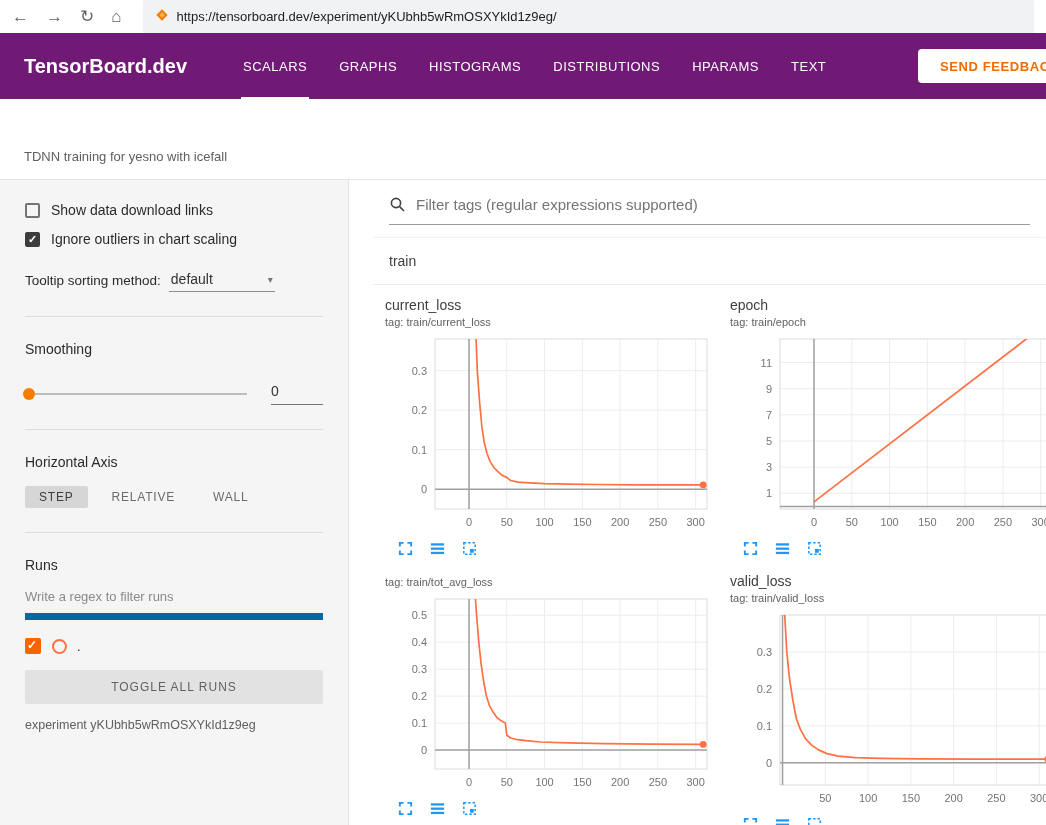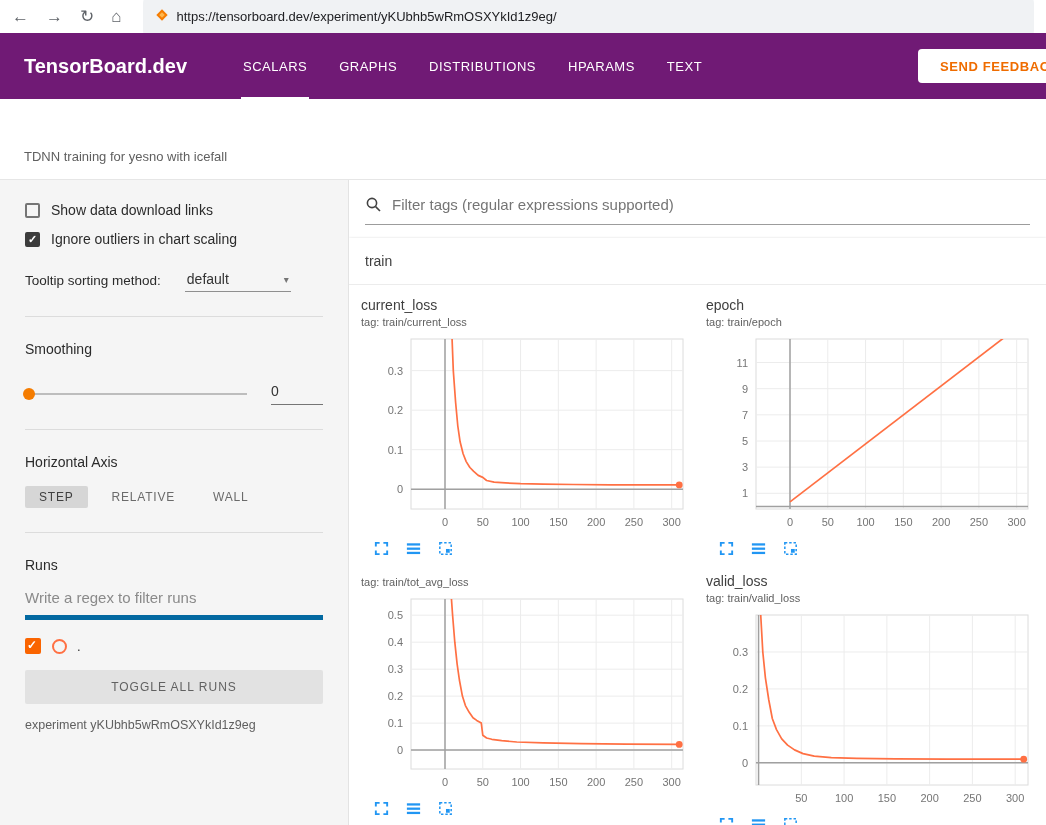--- a/index.html
+++ b/index.html
@@ -23,47 +23,47 @@
   .feedback{position:absolute;left:918px;top:16px;height:34px;padding:0 22px;background:#fff;color:#ef6c00;
             border:none;border-radius:4px;font-size:13px;font-weight:bold;letter-spacing:.6px;
             font-family:inherit;white-space:nowrap;cursor:pointer;}
 
   
   .subheader{height:81px;display:flex;align-items:flex-end;padding:0 9px 15px 24px;box-sizing:border-box;
              border-bottom:1px solid #e6e6e6;background:#fff;}
   .subheader span{font-size:13px;color:#5f5f5f;}
 
   
-  .content{display:flex;height:645px;}
+  .content{display:flex;height:645px;gap:24px;}
   .sidebar{width:349px;box-sizing:border-box;background:#f5f5f5;border-right:1px solid #e3e3e3;
            padding:22px 25px 0;flex-shrink:0;}
   .check-row{display:flex;align-items:center;margin-bottom:13px;cursor:pointer;}
   .cb{width:15px;height:15px;border:2px solid #757575;border-radius:2px;box-sizing:border-box;
       margin-right:11px;position:relative;flex-shrink:0;background:transparent;}
   .cb.checked{background:#3c3c3c;border-color:#3c3c3c;}
   .cb.checked::after{content:"\2713";color:#fff;font-size:11px;font-weight:bold;position:absolute;left:1px;top:-1px;}
   .check-label{font-size:14px;color:#2b2b2b;}
   .tooltip-row{display:flex;align-items:flex-end;margin-top:24px;}
   .tooltip-label{font-size:13.5px;color:#2b2b2b;padding-bottom:4px;}
-  .select{margin-left:24px;width:102px;border-bottom:1px solid #8f8f8f;display:flex;justify-content:space-between;
+  .select{margin-left:8px;width:102px;border-bottom:1px solid #8f8f8f;display:flex;justify-content:space-between;
           align-items:center;padding:0 2px 4px;cursor:pointer;}
   .select-value{font-size:14px;color:#333;}
   .select-arrow{color:#757575;font-size:10px;}
   .divider{height:1px;background:#dcdcdc;margin:24px 0 0;}
   .section-label{font-size:14px;color:#2b2b2b;}
   .mt{margin-top:24px;}
   .slider-row{display:flex;align-items:center;margin-top:26px;}
   .slider-track{flex:1;height:2px;background:#bdbdbd;position:relative;margin-right:24px;}
   .slider-thumb{position:absolute;left:-2px;top:-5px;width:12px;height:12px;border-radius:50%;background:#f57c00;cursor:pointer;}
   .slider-value{width:52px;font-size:14px;color:#333;border-bottom:1px solid #757575;padding-bottom:5px;}
   .axis-buttons{display:flex;align-items:center;margin-top:16px;}
   .axis-btn{font-size:12px;letter-spacing:.8px;color:#6b6b6b;padding:4px 14px;border-radius:2px;cursor:pointer;margin-right:10px;}
   .axis-btn.selected{background:#d6d6d6;color:#3f3f3f;}
-  .runs-filter{margin-top:16px;border:none;border-bottom:5px solid #0369a1;background:transparent;outline:none;
-               width:100%;padding:0 0 9px;font-family:inherit;font-size:15px;color:#555;}
+  .runs-filter{margin-top:16px;border:none;border-bottom:7px solid #0369a1;background:transparent;outline:none;
+               width:100%;padding:0 0 9px;font-family:inherit;font-size:13px;color:#555;}
   .runs-filter::placeholder{color:#8a8a8a;opacity:1;}
   .run-row{display:flex;align-items:center;margin-top:18px;}
   .run-cb{width:16px;height:16px;background:#fa6400;border-radius:2px;position:relative;margin-right:11px;cursor:pointer;}
   .run-cb::after{content:"\2713";color:#fff;font-size:12px;font-weight:bold;position:absolute;left:2px;top:0px;}
   .run-circle{width:11px;height:11px;border:2px solid #ff7043;border-radius:50%;margin-right:10px;}
   .run-name{font-size:13px;color:#333;}
   .toggle-btn{margin-top:16px;width:100%;background:#e2e2e2;border:none;padding:10px 0;font-size:12px;
               letter-spacing:1px;color:#616161;font-family:inherit;border-radius:2px;cursor:pointer;}
   .exp-label{margin-top:14px;font-size:12.5px;color:#5f5f5f;}
 
@@ -102,20 +102,21 @@
       </span>
       <span class="url">https://tensorboard.dev/experiment/yKUbhb5wRmOSXYkId1z9eg/</span>
     </div>
   </div>
 
   <div class="header">
     <div class="brand">TensorBoard.dev</div>
     <nav class="tabs">
         <div class="tab active">SCALARS</div>
         <div class="tab">GRAPHS</div>
+        <div class="tab">HISTOGRAMS</div>
         <div class="tab">DISTRIBUTIONS</div>
         <div class="tab">HPARAMS</div>
         <div class="tab">TEXT</div>
       </nav>
     <button class="feedback">SEND FEEDBACK</button>
   </div>
 
   <div class="subheader">
     <span>TDNN training for yesno with icefall</span>
   </div>

